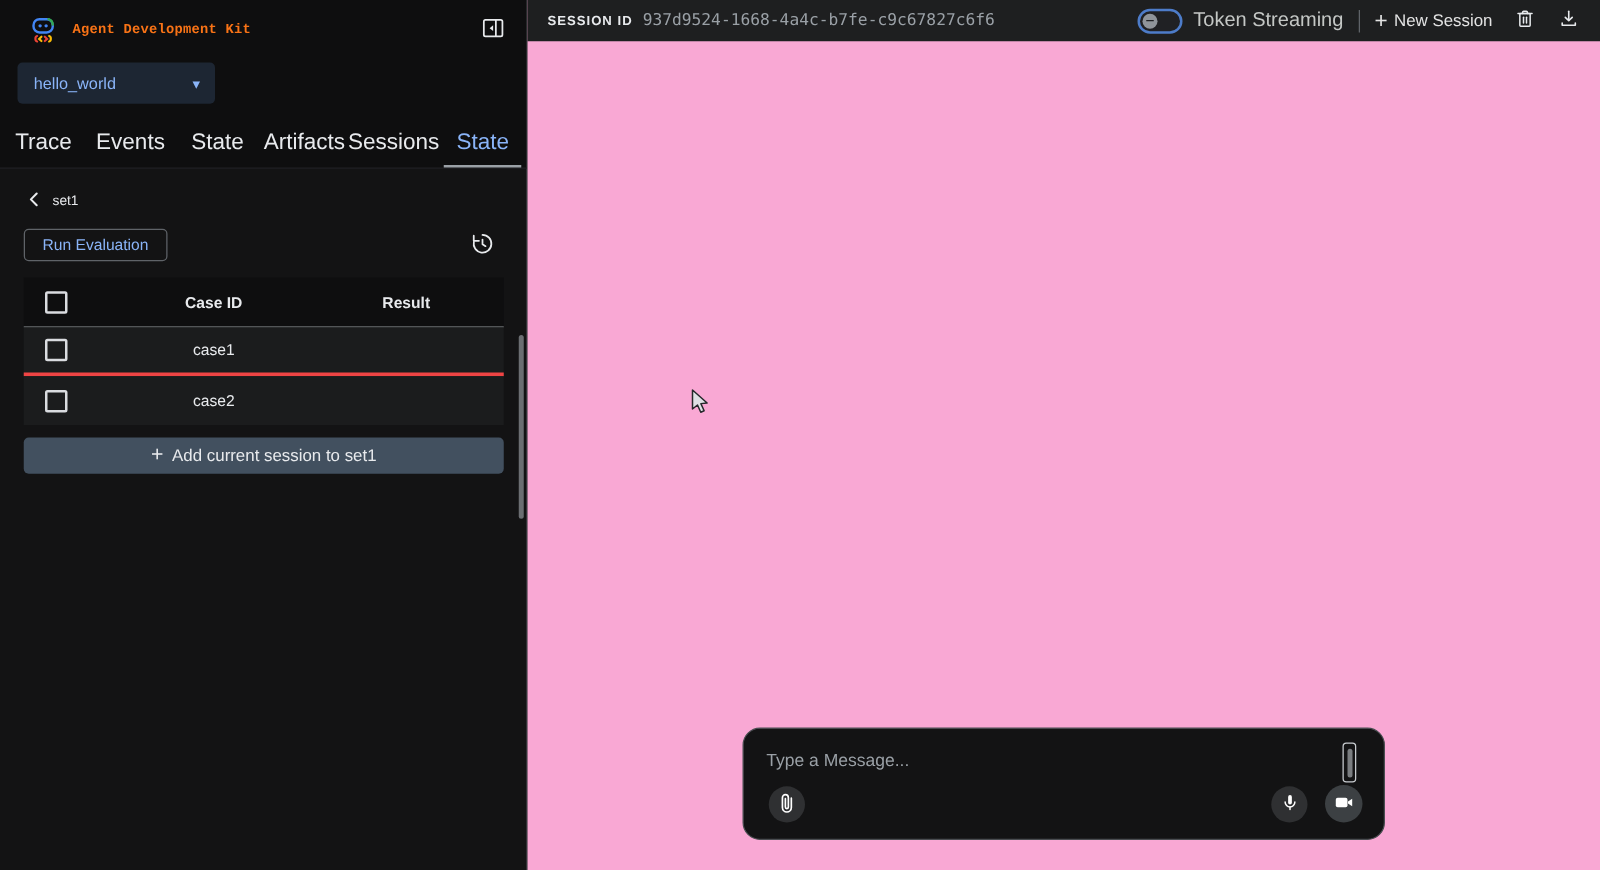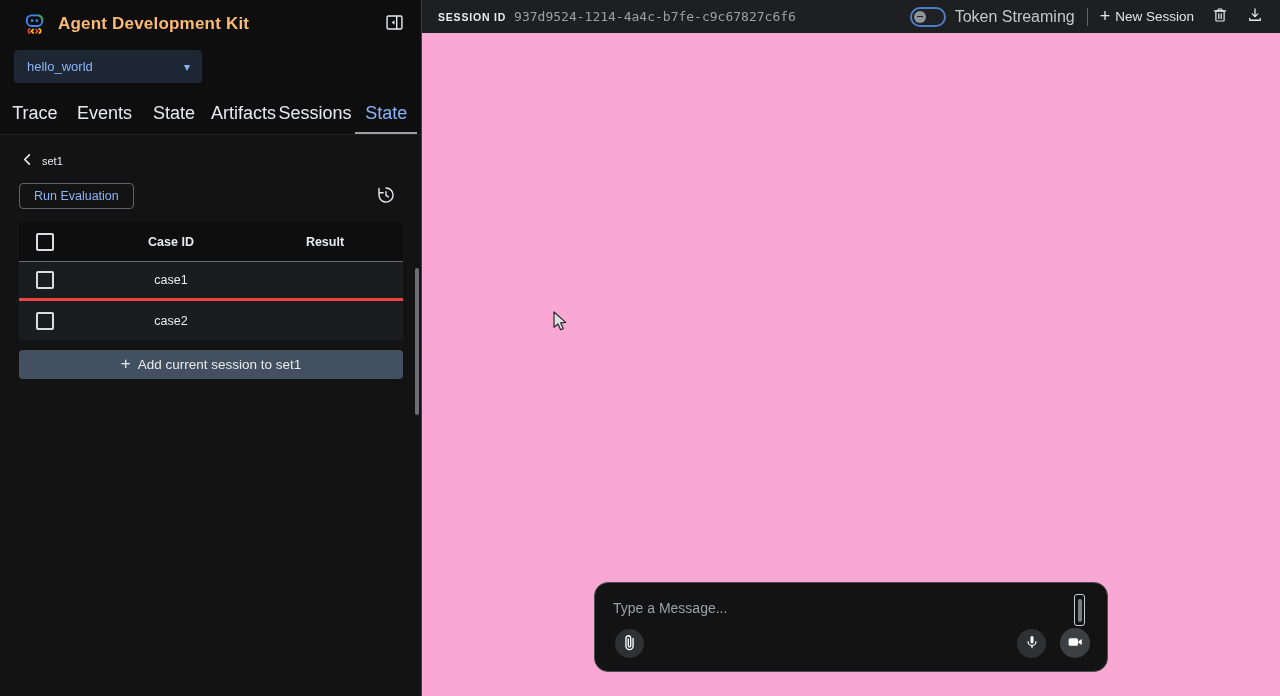--- a/index.html
+++ b/index.html
@@ -4,25 +4,25 @@
 <style>
   * { margin:0; padding:0; box-sizing:border-box; }
   html,body { background:#000; }
   body { font-family:"Liberation Sans", sans-serif; }
   .app { position:relative; width:1280px; height:696px; background:#131314; display:flex; overflow:hidden; }
 
   
   .sidebar { position:relative; width:422px; height:100%; background:#131314; border-right:1px solid #3c4043; flex:0 0 auto; }
   .sidebar-header { height:48px; display:flex; align-items:center; padding:0 14px 0 22px; background:#0e0e0f; }
   .logo { display:flex; align-items:center; margin-right:11px; }
-  .app-title { color:#fdba74; font-size:17px; font-weight:700; letter-spacing:.2px; flex:1; }
+  .app-title { color:#f97316; font-size:11px; font-weight:700; letter-spacing:.2px; flex:1;font-family:Liberation Mono, monospace; }
   .panel-toggle { background:none; border:none; cursor:pointer; display:flex; padding:2px; }
 
   .agent-row { background:#0e0e0f; padding:2px 0 10px 14px; }
-  .agent-select { width:188px; height:33px; background:#1d2633; border-radius:4px; display:flex; align-items:center; justify-content:space-between; padding:0 12px 0 13px; color:#8ab4f8; font-size:13px; cursor:pointer; }
+  .agent-select { width:158px; height:33px; background:#1d2633; border-radius:4px; display:flex; align-items:center; justify-content:space-between; padding:0 12px 0 13px; color:#8ab4f8; font-size:13px; cursor:pointer; }
   .caret { font-size:12px; color:#8ab4f8; }
 
   .tabs { display:flex; height:42px; background:#0e0e0f; border-bottom:1px solid #202124; }
   .tab { flex:1; display:flex; align-items:center; justify-content:center; color:#e8eaed; font-size:18px; font-weight:500; cursor:pointer; position:relative; }
   .tab.active { color:#8ab4f8; }
   .tab.active::after { content:""; position:absolute; left:4px; right:4px; bottom:0; height:2px; background:#9aa0a6; }
 
   .eval-panel { padding:16px 19px 0 19px; }
   .set-header { display:flex; align-items:center; height:20px; margin-left:2px; }
   .back-btn { background:none; border:none; display:flex; cursor:pointer; padding:0; margin-right:8px; }
@@ -184,21 +184,21 @@
 
     </div>
 
     <div class="sidebar-scroll-thumb"></div>
   </aside>
 
   <main class="main">
 
     <div class="topbar">
       <span class="sess-label">SESSION ID</span>
-      <span class="sess-id">937d9524-1214-4a4c-b7fe-c9c67827c6f6</span>
+      <span class="sess-id">937d9524-1668-4a4c-b7fe-c9c67827c6f6</span>
 
       <div class="topbar-right">
         <span class="switch">
           <span class="switch-thumb"></span>
         </span>
         <span class="ts-label">Token Streaming</span>
         <span class="tb-divider"></span>
         <button class="new-session-btn">
           <span class="ns-plus">+</span>
           <span>New Session</span>

